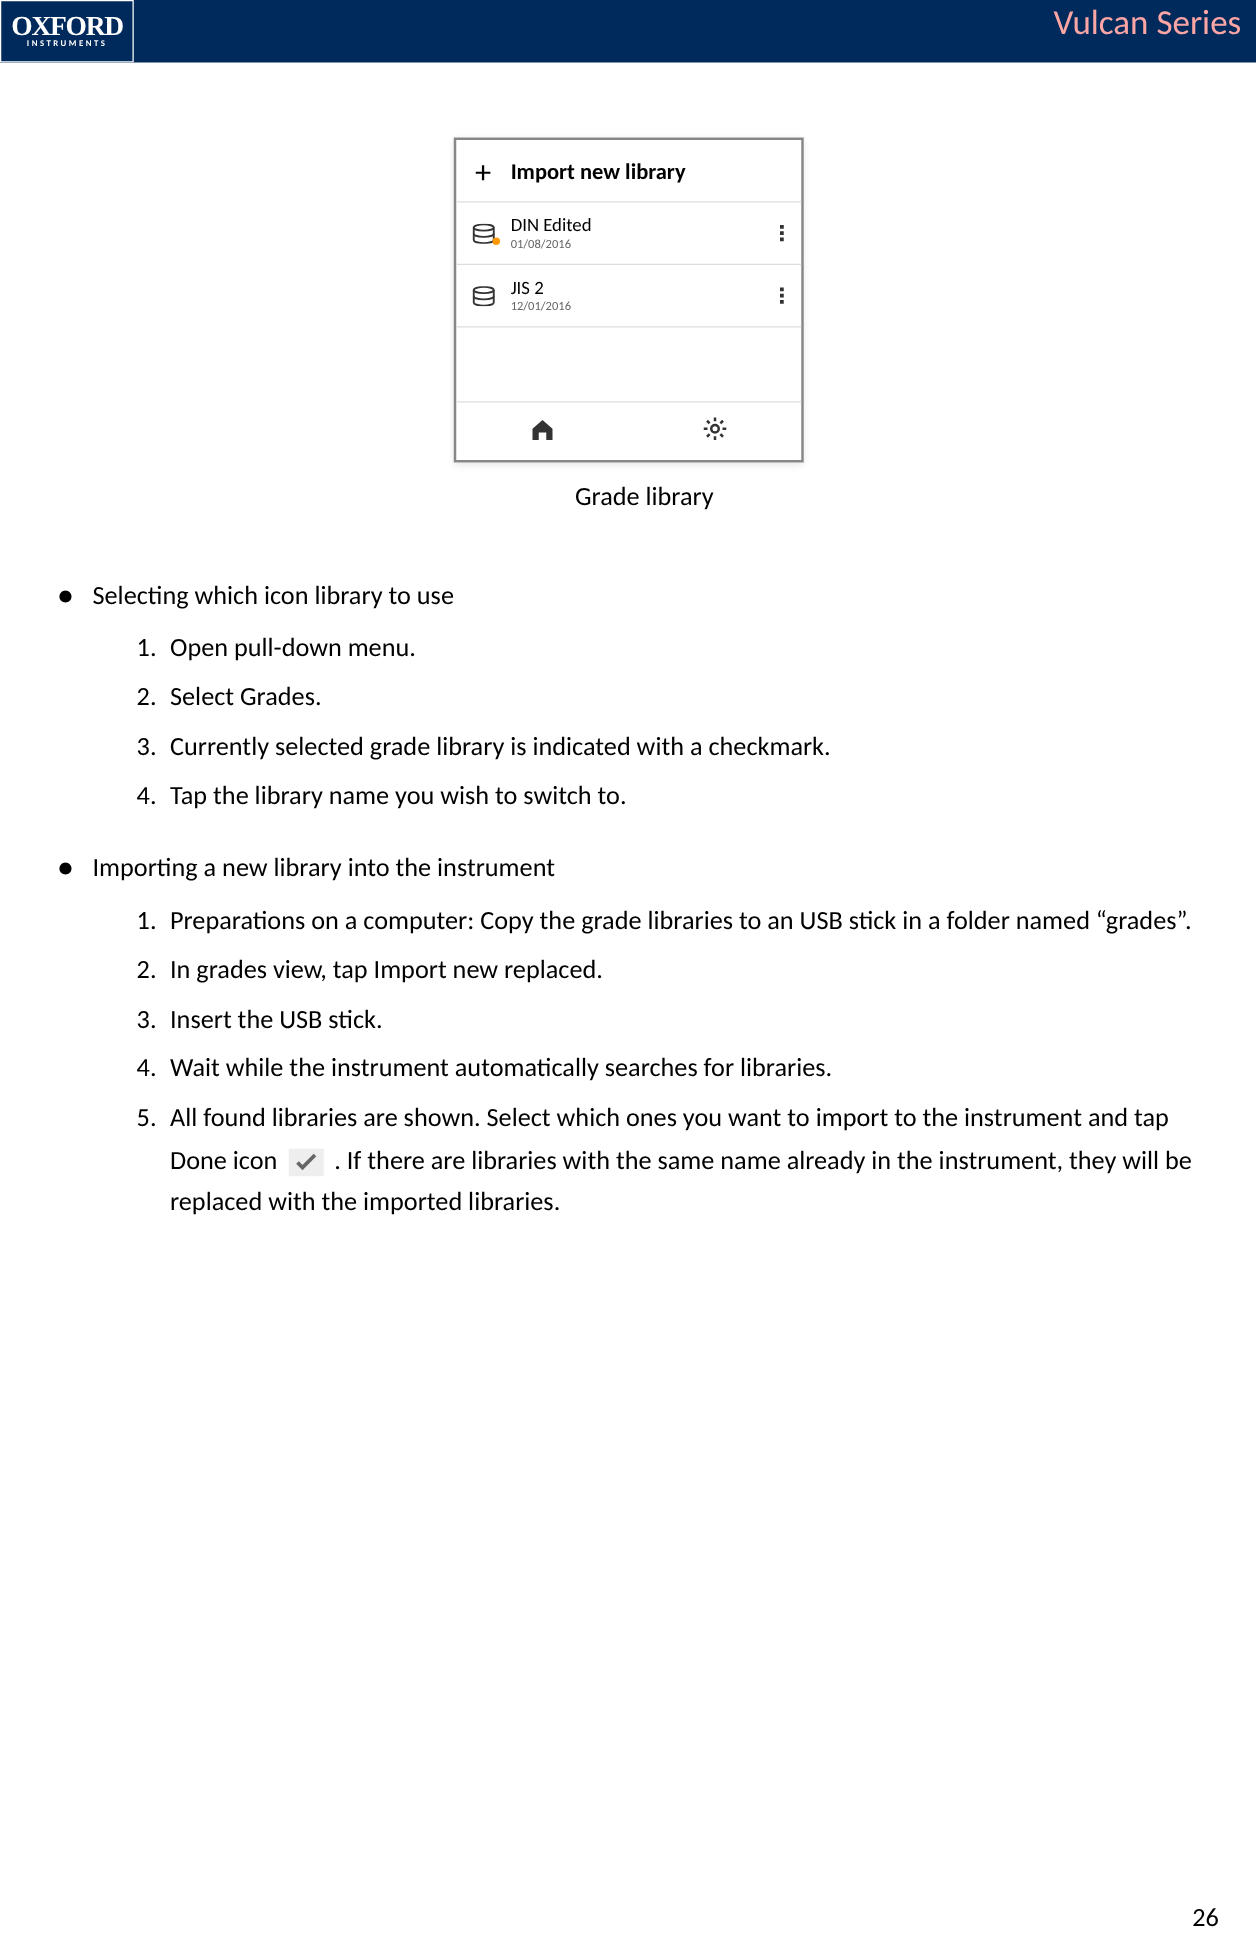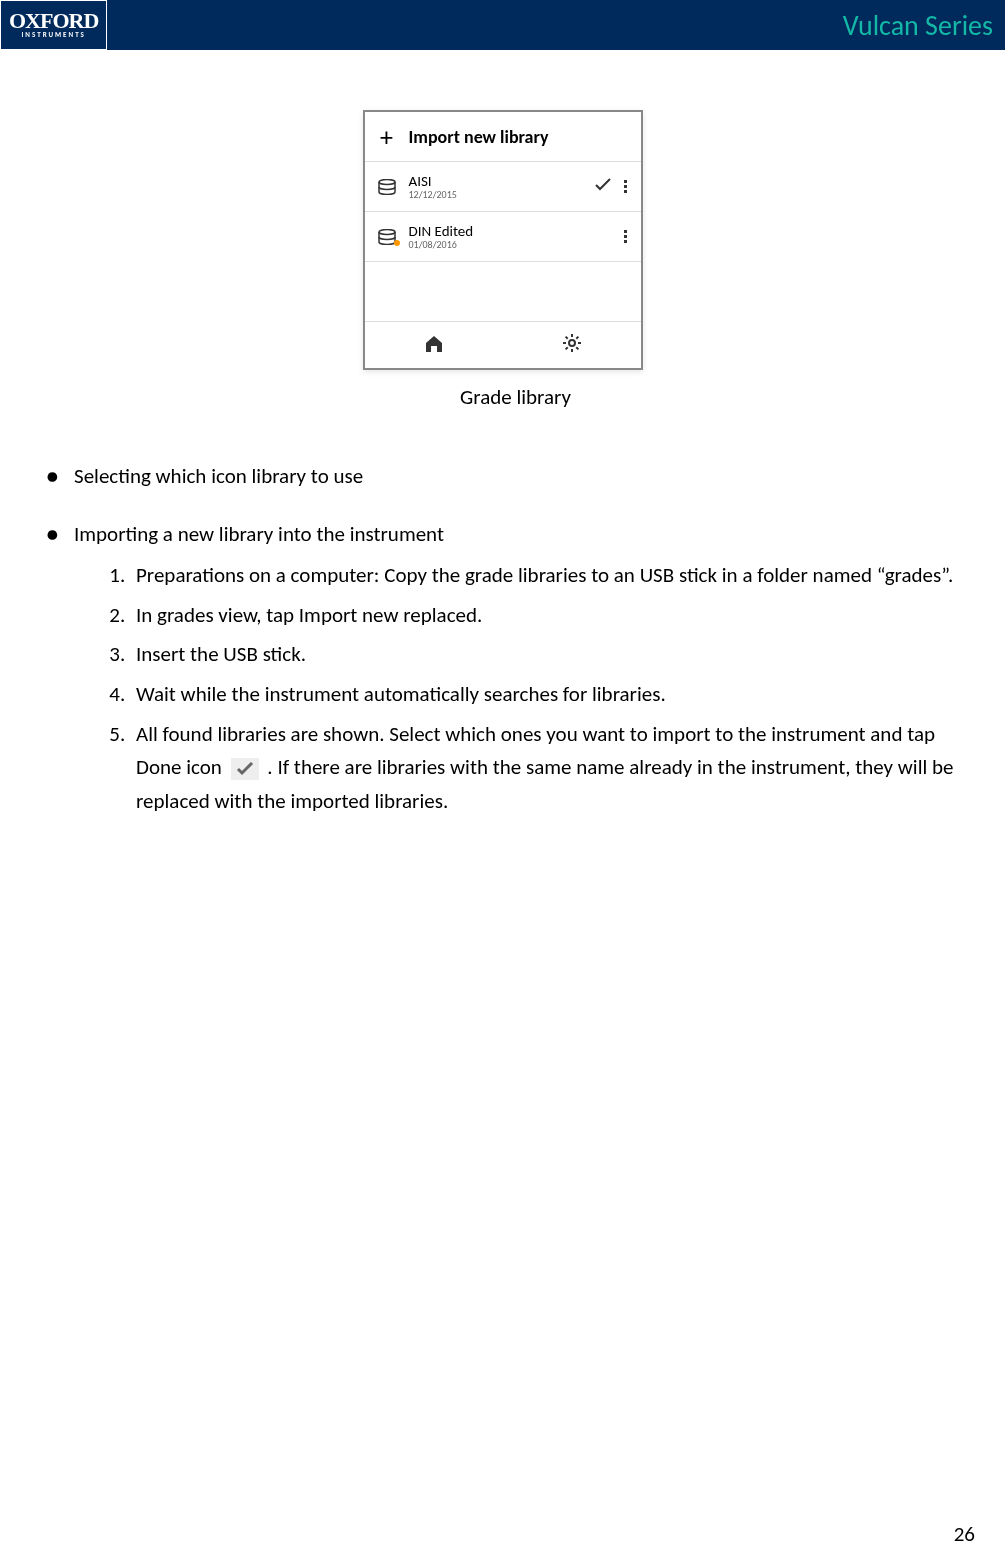--- a/index.html
+++ b/index.html
@@ -8,21 +8,20 @@
       width: 1005px;
       height: 1567px;
       position: relative;
       background: #fff;
       color: #000;
     }
     .header-bar {
       background: #002a5c;
       height: 50px;
       display: flex;
-      align-items: center;
       justify-content: space-between;
       padding: 0 12px 0 0;
     }
     .logo-box {
       background: #002a5c;
       color: #fff;
       height: 50px;
       display: flex;
       align-items: center;
       padding: 0 8px;
@@ -36,21 +35,21 @@
       line-height: 0.9;
     }
     .logo-sub {
       font-size: 7px;
       letter-spacing: 2px;
       display: block;
       text-align: center;
       font-weight: bold;
     }
     .header-title {
-      color: #14b8a6;
+      color: #fca5a5;
       font-size: 28px;
       font-weight: 400;
     }
     .page-body {
       padding: 60px 40px 0 40px;
     }
     .screenshot-wrap {
       display: flex;
       flex-direction: column;
       align-items: center;
@@ -153,70 +152,66 @@
   <div class="screenshot-wrap">
     <div class="screenshot">
 
       <div class="ss-row import">
         <div class="ss-plus">+</div>
         <div class="ss-label-block">
           <span>Import new library</span>
         </div>
       </div>
 
+
+
+      <div class="ss-row">
+        <div class="ss-stack-icon dot-edited">
+          <svg viewBox="0 0 20 16">
+              <ellipse cx="10" cy="3" rx="8" ry="2.5" fill="none" stroke="#333" stroke-width="1.5"></ellipse>
+              <path d="M2 3v5c0 1.4 3.6 2.5 8 2.5s8-1.1 8-2.5V3" fill="none" stroke="#333" stroke-width="1.5"></path>
+              <path d="M2 8v5c0 1.4 3.6 2.5 8 2.5s8-1.1 8-2.5V8" fill="none" stroke="#333" stroke-width="1.5"></path>
+            </svg>
+        </div>
+        <div class="ss-label-block">
+          <div class="ss-name">DIN Edited</div>
+          <div class="ss-date">01/08/2016</div>
+        </div>
+        <div class="ss-check"></div>
+        <div class="ss-more">
+            <div class="ss-morerow">
+              <span></span>
+              <span></span>
+              <span></span>
+            </div>
+          </div>
+      </div>
+
+
       <div class="ss-row">
         <div class="ss-stack-icon">
           <svg viewBox="0 0 20 16">
               <ellipse cx="10" cy="3" rx="8" ry="2.5" fill="none" stroke="#333" stroke-width="1.5"></ellipse>
               <path d="M2 3v5c0 1.4 3.6 2.5 8 2.5s8-1.1 8-2.5V3" fill="none" stroke="#333" stroke-width="1.5"></path>
               <path d="M2 8v5c0 1.4 3.6 2.5 8 2.5s8-1.1 8-2.5V8" fill="none" stroke="#333" stroke-width="1.5"></path>
             </svg>
         </div>
         <div class="ss-label-block">
-          <div class="ss-name">AISI</div>
-          <div class="ss-date">12/12/2015</div>
-        </div>
-        <div class="ss-check">
-          <svg viewBox="0 0 18 14">
-              <path d="M2 7l4 4 10-10" fill="none" stroke="#333" stroke-width="2"></path>
-            </svg>
-        </div>
-        <div class="ss-more">
-            <div class="ss-morerow">
-              <span></span>
-              <span></span>
-              <span></span>
-            </div>
-          </div>
-      </div>
-
-
-      <div class="ss-row">
-        <div class="ss-stack-icon dot-edited">
-          <svg viewBox="0 0 20 16">
-              <ellipse cx="10" cy="3" rx="8" ry="2.5" fill="none" stroke="#333" stroke-width="1.5"></ellipse>
-              <path d="M2 3v5c0 1.4 3.6 2.5 8 2.5s8-1.1 8-2.5V3" fill="none" stroke="#333" stroke-width="1.5"></path>
-              <path d="M2 8v5c0 1.4 3.6 2.5 8 2.5s8-1.1 8-2.5V8" fill="none" stroke="#333" stroke-width="1.5"></path>
-            </svg>
-        </div>
-        <div class="ss-label-block">
-          <div class="ss-name">DIN Edited</div>
-          <div class="ss-date">01/08/2016</div>
+          <div class="ss-name">JIS 2</div>
+          <div class="ss-date">12/01/2016</div>
         </div>
         <div class="ss-check"></div>
         <div class="ss-more">
             <div class="ss-morerow">
               <span></span>
               <span></span>
               <span></span>
             </div>
           </div>
       </div>
-
-
 
       <div class="ss-blank"></div>
 
       <div class="ss-footer">
         <span>
           <svg viewBox="0 0 22 22">
               <path d="M3 11l8-7 8 7v9h-5v-6h-6v6H3z" fill="#333"></path>
             </svg>
         </span>
         <span>
@@ -230,20 +225,26 @@
     <div class="caption">Grade library</div>
   </div>
 
   <div class="content">
     <ul>
       <li class="top-li">
         <div class="bullet-row">
           <span class="bullet">●</span>
           <span class="bullet-text">Selecting which icon library to use</span>
         </div>
+        <ol>
+          <li>Open pull-down menu.</li>
+          <li>Select Grades.</li>
+          <li>Currently selected grade library is indicated with a checkmark.</li>
+          <li>Tap the library name you wish to switch to.</li>
+        </ol>
       </li>
 
       <li class="top-li">
         <div class="bullet-row">
           <span class="bullet">●</span>
           <span class="bullet-text">Importing a new library into the instrument</span>
         </div>
         <ol>
           <li>Preparations on a computer: Copy the grade libraries to an USB stick in a folder named “grades”.</li>
           <li>In grades view, tap Import new replaced.</li>

